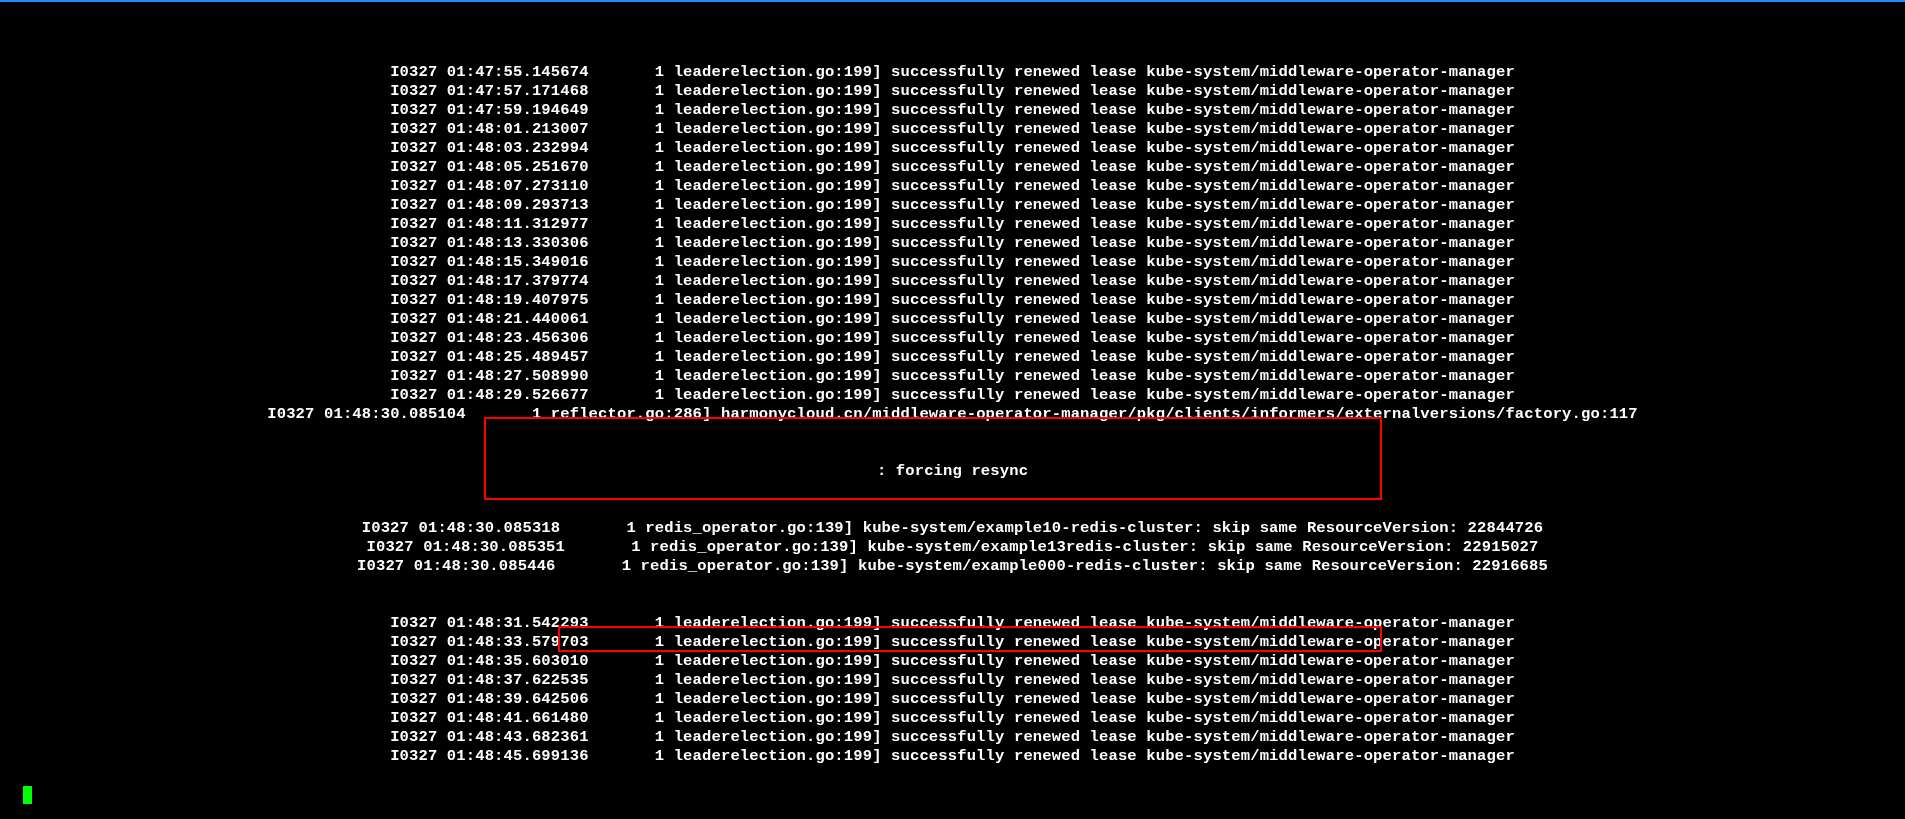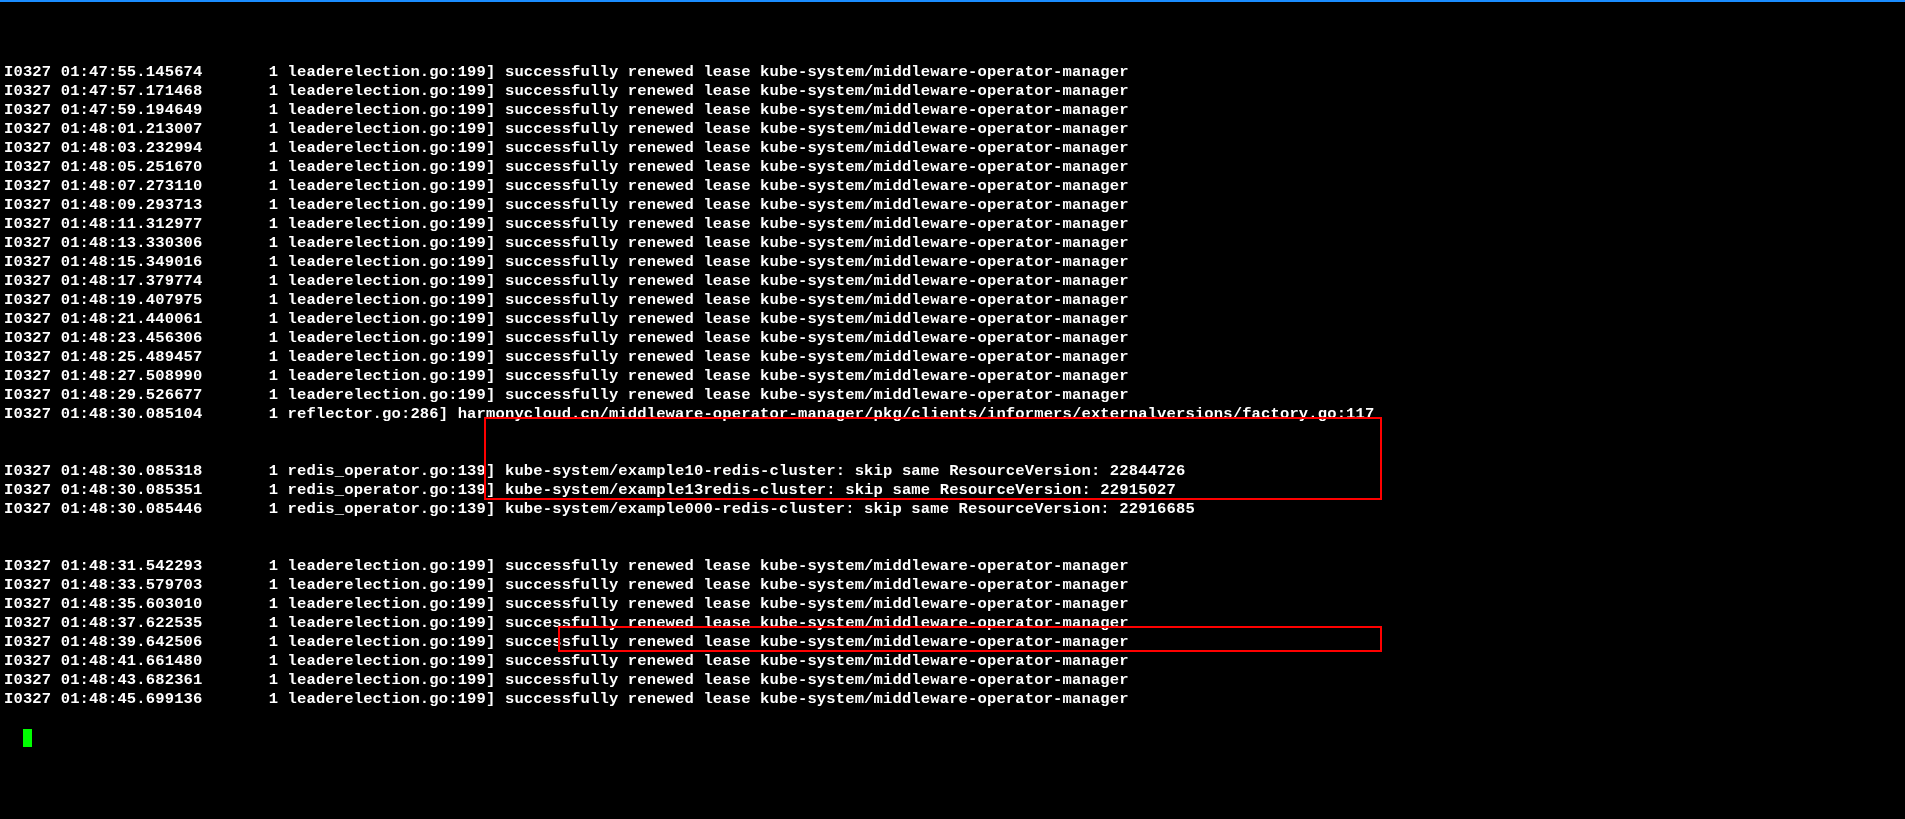--- a/index.html
+++ b/index.html
@@ -20,20 +20,21 @@
     background: #1a8cff;
   }
   .terminal {
     position: relative;
     padding: 4px 4px 0 4px;
     white-space: pre;
     letter-spacing: 0.15px;
   }
   .log-line {
     display: block;
+    text-align: center;
   }
   .cursor {
     display: inline-block;
     width: 9px;
     height: 18px;
     background: #00ff00;
     vertical-align: bottom;
   }
   .highlight-box {
     position: absolute;
@@ -43,20 +44,21 @@
   }
 </style>
 </head>
 <body>
 
 <div class="window-top"></div>
 
 <div class="terminal">
   
   <div id="logs-main"><span class="log-line">I0327 01:47:55.145674       1 leaderelection.go:199] successfully renewed lease kube-system/middleware-operator-manager</span><span class="log-line">I0327 01:47:57.171468       1 leaderelection.go:199] successfully renewed lease kube-system/middleware-operator-manager</span><span class="log-line">I0327 01:47:59.194649       1 leaderelection.go:199] successfully renewed lease kube-system/middleware-operator-manager</span><span class="log-line">I0327 01:48:01.213007       1 leaderelection.go:199] successfully renewed lease kube-system/middleware-operator-manager</span><span class="log-line">I0327 01:48:03.232994       1 leaderelection.go:199] successfully renewed lease kube-system/middleware-operator-manager</span><span class="log-line">I0327 01:48:05.251670       1 leaderelection.go:199] successfully renewed lease kube-system/middleware-operator-manager</span><span class="log-line">I0327 01:48:07.273110       1 leaderelection.go:199] successfully renewed lease kube-system/middleware-operator-manager</span><span class="log-line">I0327 01:48:09.293713       1 leaderelection.go:199] successfully renewed lease kube-system/middleware-operator-manager</span><span class="log-line">I0327 01:48:11.312977       1 leaderelection.go:199] successfully renewed lease kube-system/middleware-operator-manager</span><span class="log-line">I0327 01:48:13.330306       1 leaderelection.go:199] successfully renewed lease kube-system/middleware-operator-manager</span><span class="log-line">I0327 01:48:15.349016       1 leaderelection.go:199] successfully renewed lease kube-system/middleware-operator-manager</span><span class="log-line">I0327 01:48:17.379774       1 leaderelection.go:199] successfully renewed lease kube-system/middleware-operator-manager</span><span class="log-line">I0327 01:48:19.407975       1 leaderelection.go:199] successfully renewed lease kube-system/middleware-operator-manager</span><span class="log-line">I0327 01:48:21.440061       1 leaderelection.go:199] successfully renewed lease kube-system/middleware-operator-manager</span><span class="log-line">I0327 01:48:23.456306       1 leaderelection.go:199] successfully renewed lease kube-system/middleware-operator-manager</span><span class="log-line">I0327 01:48:25.489457       1 leaderelection.go:199] successfully renewed lease kube-system/middleware-operator-manager</span><span class="log-line">I0327 01:48:27.508990       1 leaderelection.go:199] successfully renewed lease kube-system/middleware-operator-manager</span><span class="log-line">I0327 01:48:29.526677       1 leaderelection.go:199] successfully renewed lease kube-system/middleware-operator-manager</span><span class="log-line">I0327 01:48:30.085104       1 reflector.go:286] harmonycloud.cn/middleware-operator-manager/pkg/clients/informers/externalversions/factory.go:117</span></div>
+  <span class="log-line"><span>: forcing resync</span></span>
   <div id="logs-redis"><span class="log-line">I0327 01:48:30.085318       1 redis_operator.go:139] kube-system/example10-redis-cluster: skip same ResourceVersion: 22844726</span><span class="log-line">I0327 01:48:30.085351       1 redis_operator.go:139] kube-system/example13redis-cluster: skip same ResourceVersion: 22915027</span><span class="log-line">I0327 01:48:30.085446       1 redis_operator.go:139] kube-system/example000-redis-cluster: skip same ResourceVersion: 22916685</span></div>
   <div id="logs-tail"><span class="log-line">I0327 01:48:31.542293       1 leaderelection.go:199] successfully renewed lease kube-system/middleware-operator-manager</span><span class="log-line">I0327 01:48:33.579703       1 leaderelection.go:199] successfully renewed lease kube-system/middleware-operator-manager</span><span class="log-line">I0327 01:48:35.603010       1 leaderelection.go:199] successfully renewed lease kube-system/middleware-operator-manager</span><span class="log-line">I0327 01:48:37.622535       1 leaderelection.go:199] successfully renewed lease kube-system/middleware-operator-manager</span><span class="log-line">I0327 01:48:39.642506       1 leaderelection.go:199] successfully renewed lease kube-system/middleware-operator-manager</span><span class="log-line">I0327 01:48:41.661480       1 leaderelection.go:199] successfully renewed lease kube-system/middleware-operator-manager</span><span class="log-line">I0327 01:48:43.682361       1 leaderelection.go:199] successfully renewed lease kube-system/middleware-operator-manager</span><span class="log-line">I0327 01:48:45.699136       1 leaderelection.go:199] successfully renewed lease kube-system/middleware-operator-manager</span></div>
   <span class="cursor"></span>
 
   
   <div class="highlight-box" style="top:415px;left:484px;width:898px;height:83px;"></div>
   <div class="highlight-box" style="top:624px;left:558px;width:824px;height:26px;"></div>
 </div>
 
 </body></html>

